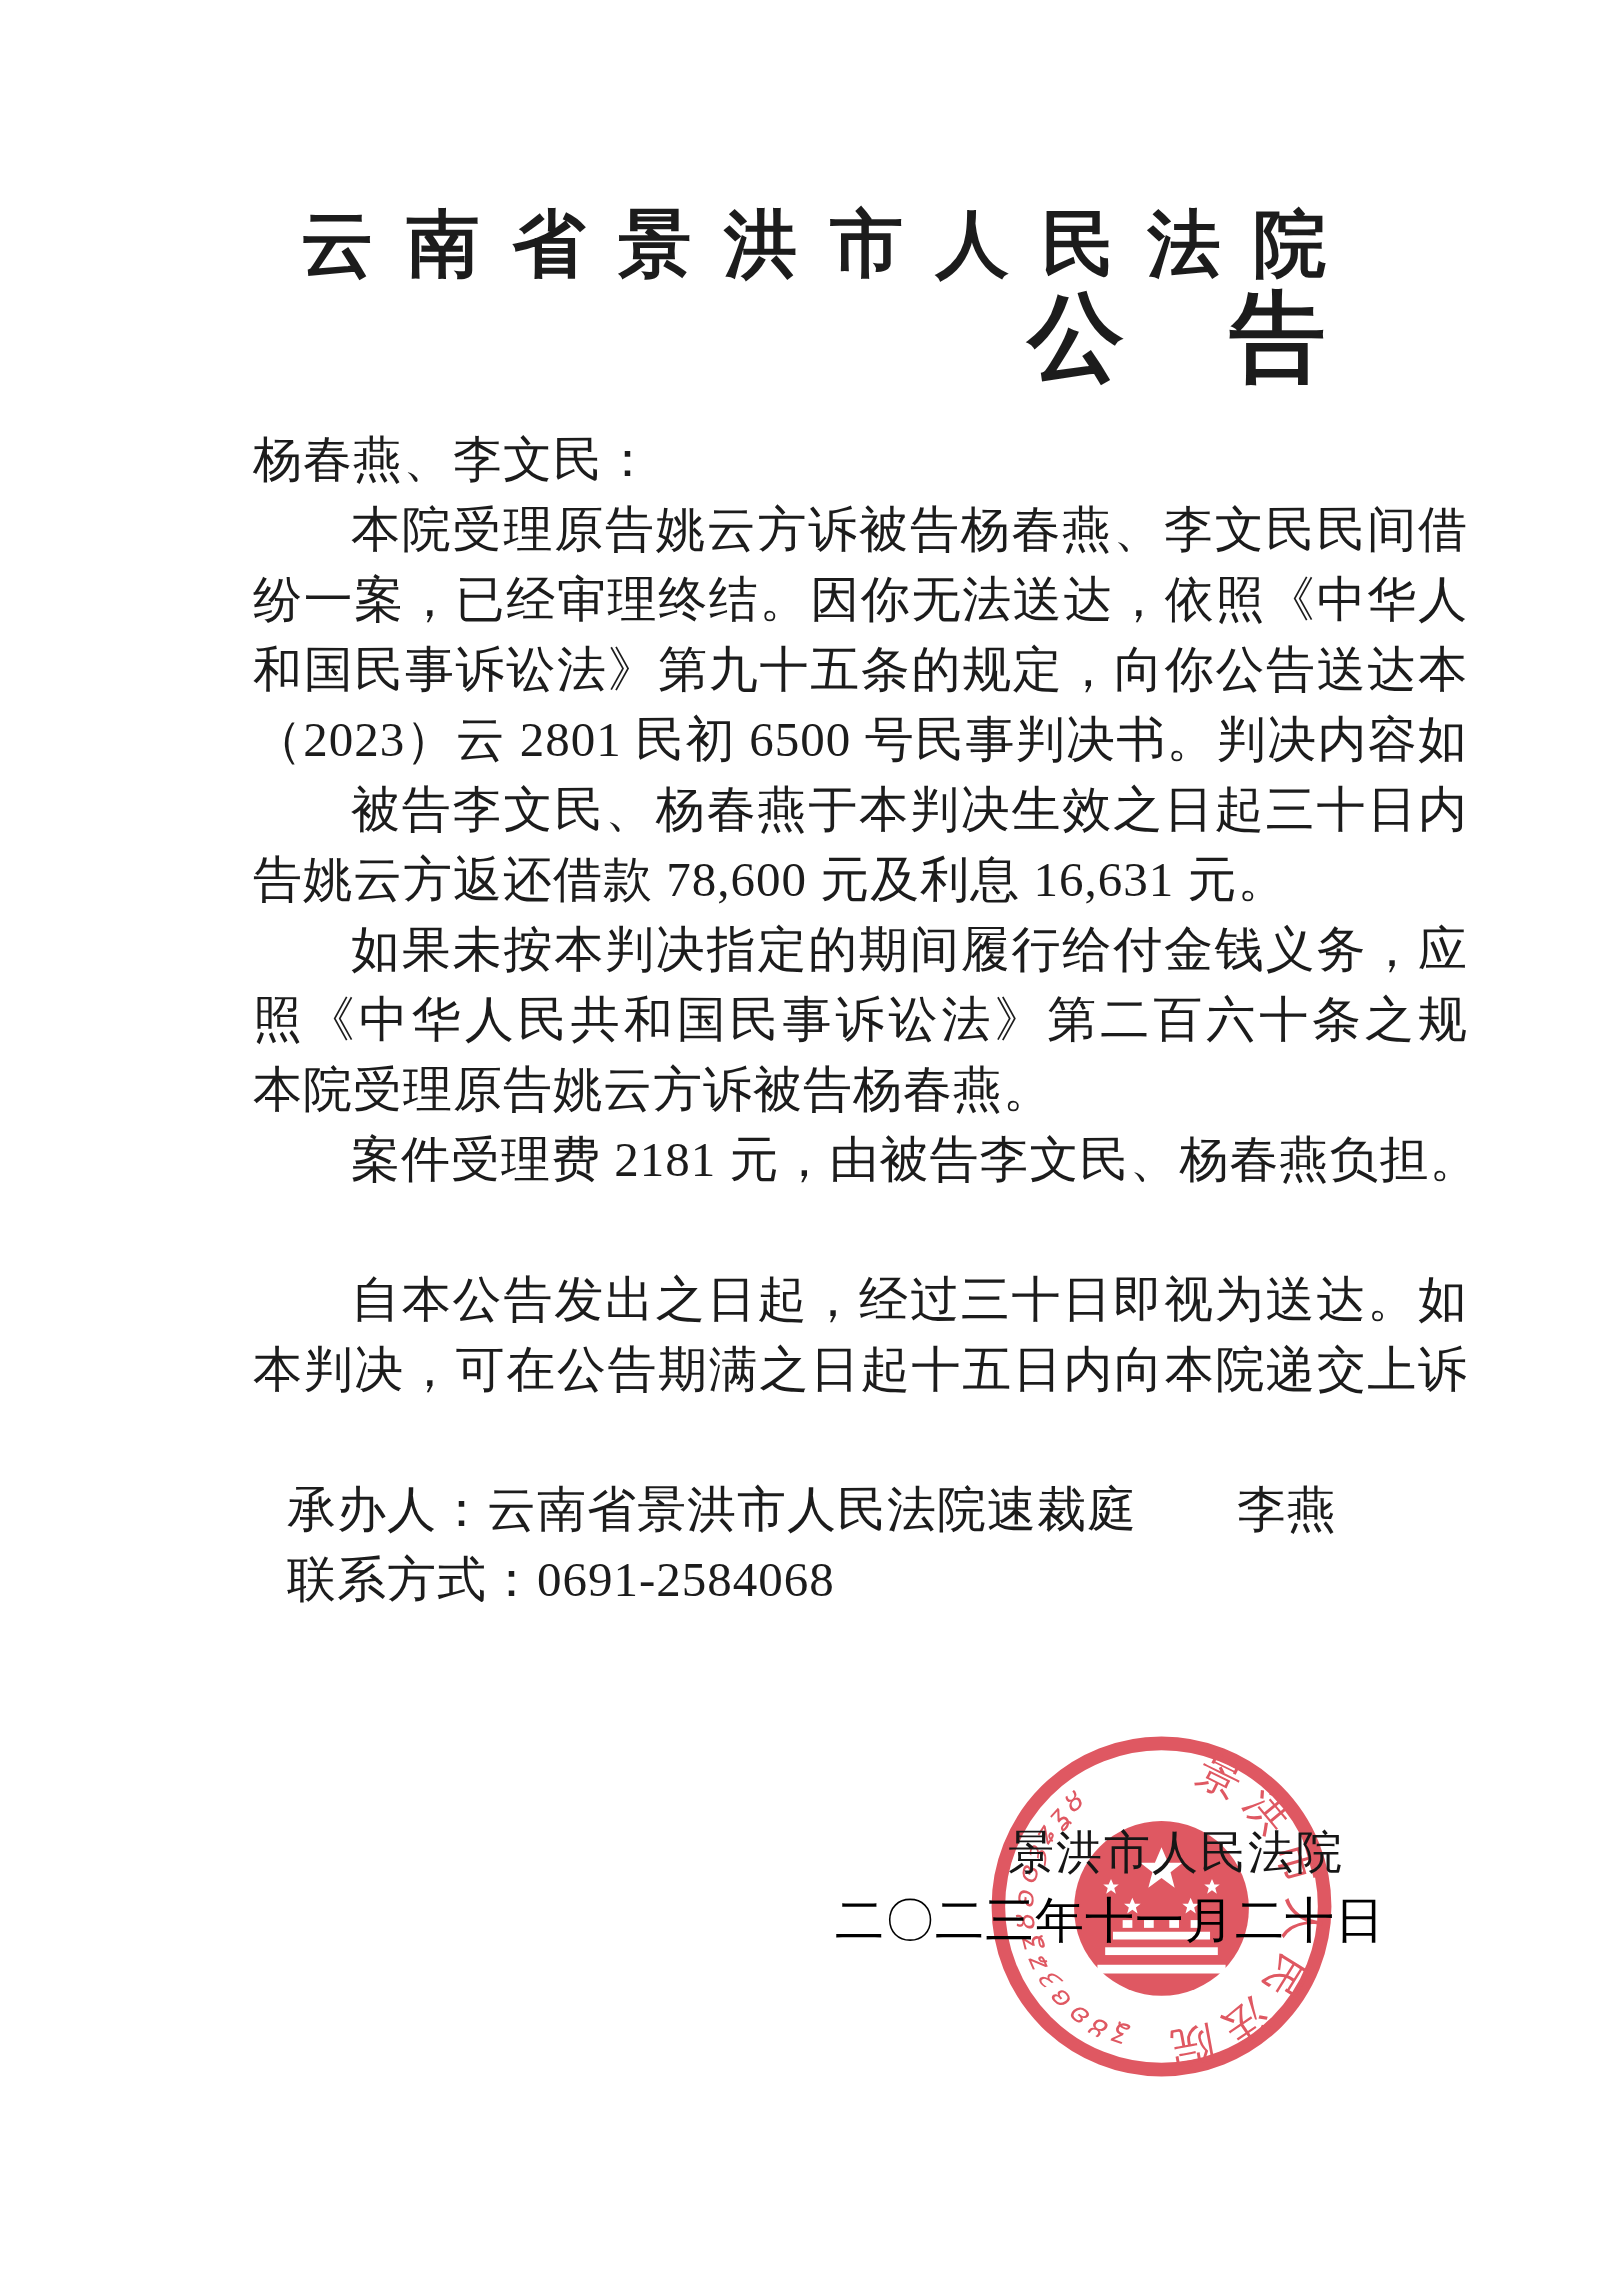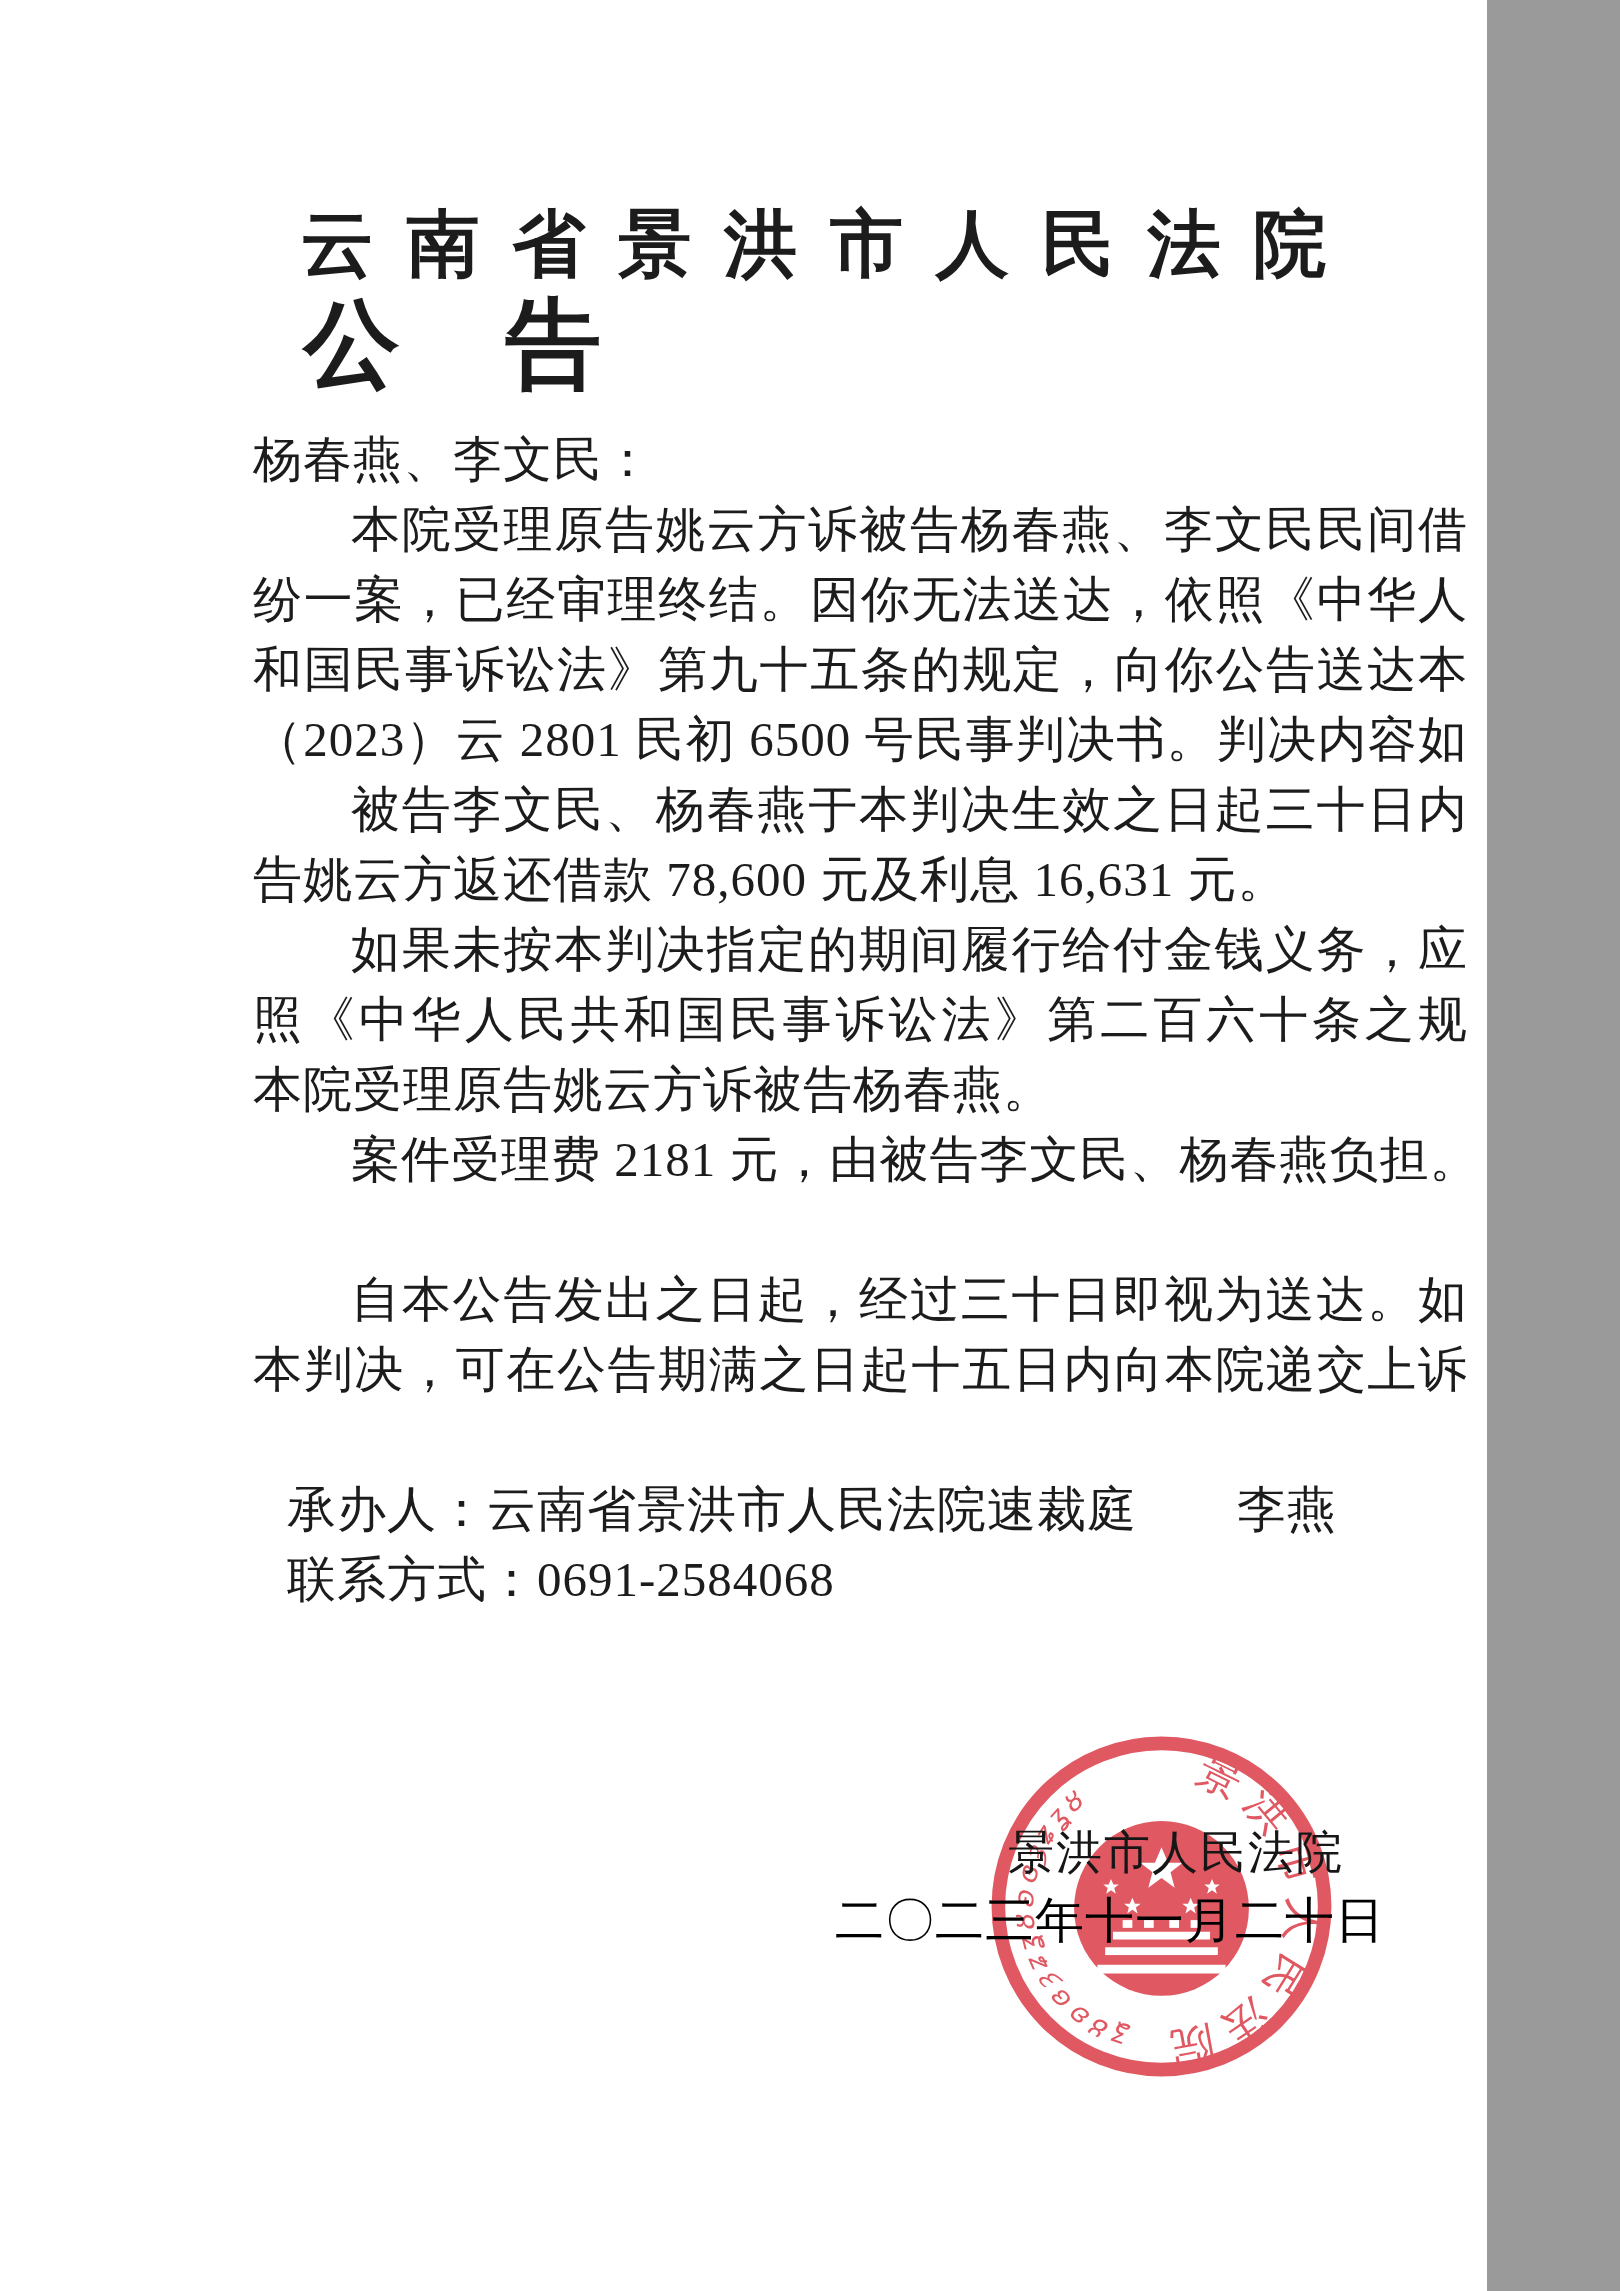--- a/index.html
+++ b/index.html
@@ -1,36 +1,36 @@
 <!DOCTYPE html>
 <html><head>
 <meta charset="utf-8">
 <style>
   html,body { margin:0; padding:0; background:#9a9a9a; }
   .page {
     position:relative;
-    width:1487px; height:2292px;
+    width:1620px; height:2292px;
     background:#ffffff;
     overflow:hidden;
     font-family:"Liberation Serif","DejaVu Serif",serif;
     color:#1c1c1c;
   }
   .court-title {
     position:absolute; top:200px; left:206px; width:1215px;
     text-align:center;
     font-family:"Liberation Sans","DejaVu Sans",sans-serif;
     font-weight:bold;
     font-size:73px; line-height:88px;
     letter-spacing:0.45em; text-indent:0.45em;
     white-space:nowrap;
   }
   .notice-title {
-    position:absolute; top:292px; left:198px; width:1215px;
-    text-align:left;
-    font-family:Liberation Serif, serif;
+    position:absolute; top:292px; left:216px; width:1215px;
+    text-align:right;
+    font-family:Liberation Mono, monospace;
     font-weight:bold;
     font-size:96px; line-height:106px;
     letter-spacing:1.1em; text-indent:1.1em;
     white-space:nowrap;
   }
   .body-lines {
     position:absolute; top:425px; left:206px; width:1215px;
     font-size:49px;
     margin-left:47px;
   }

